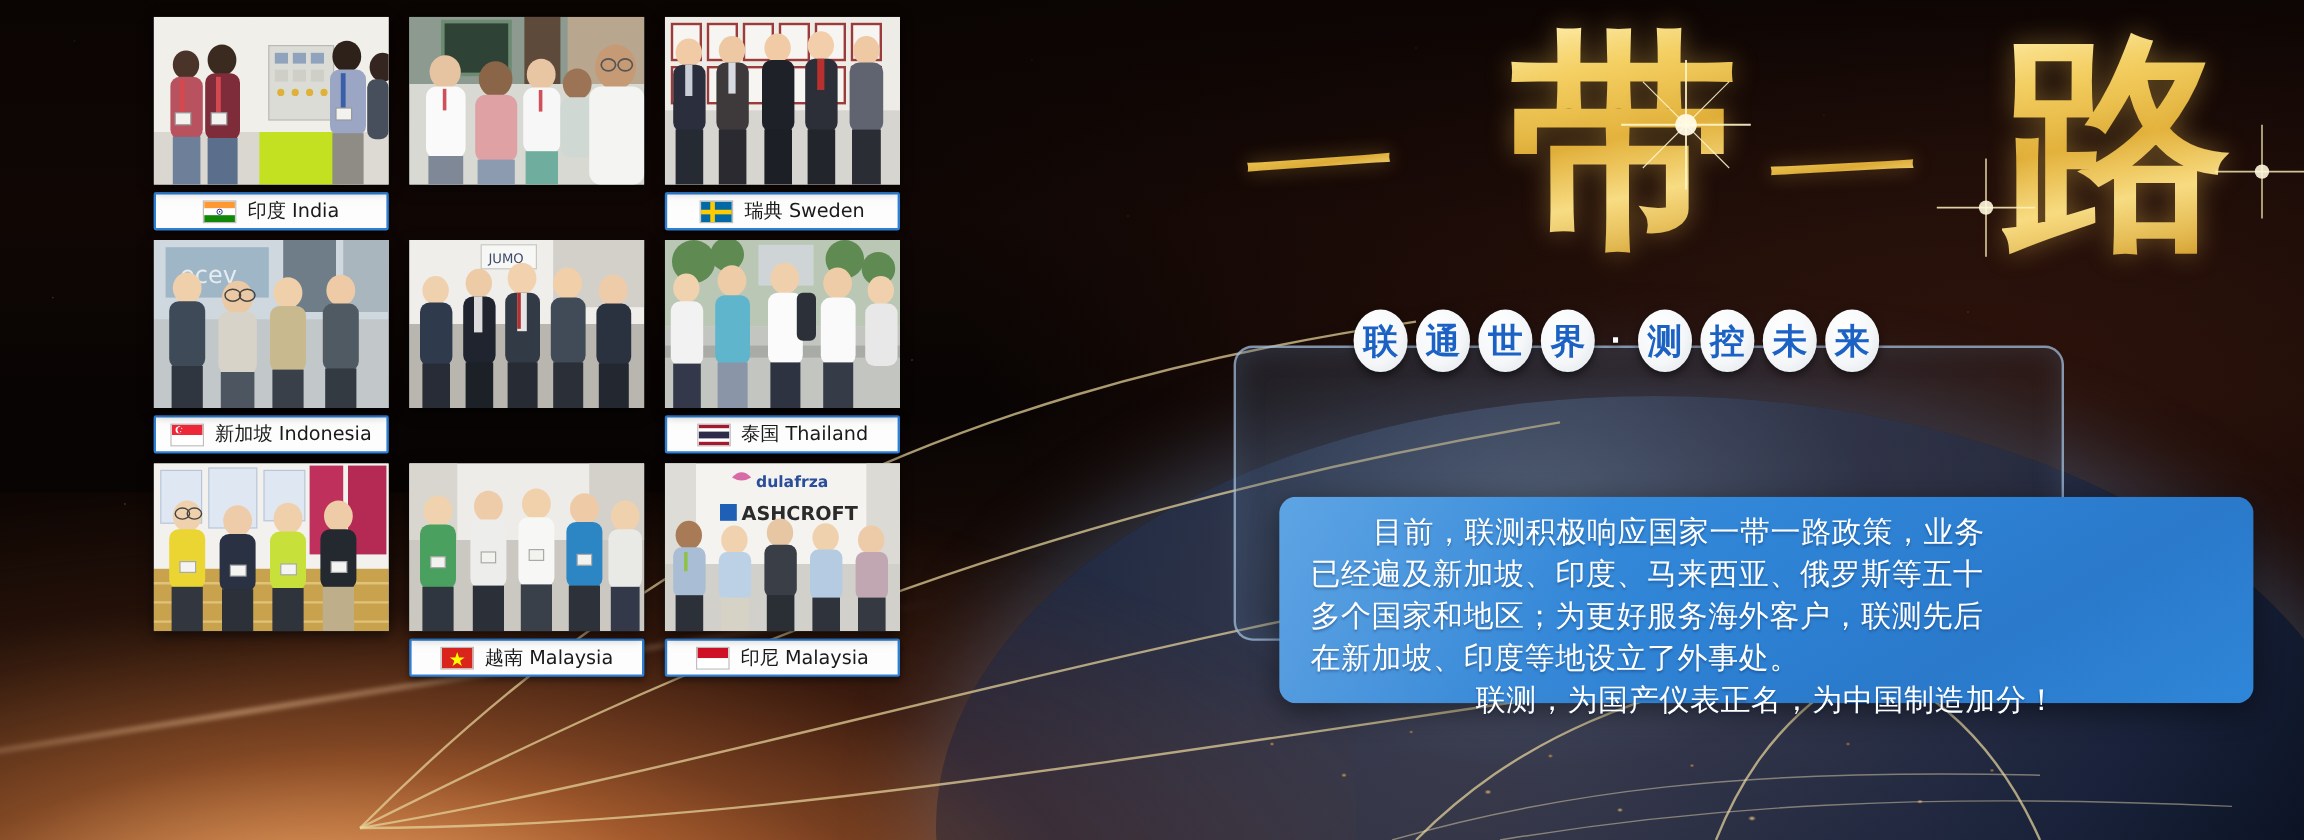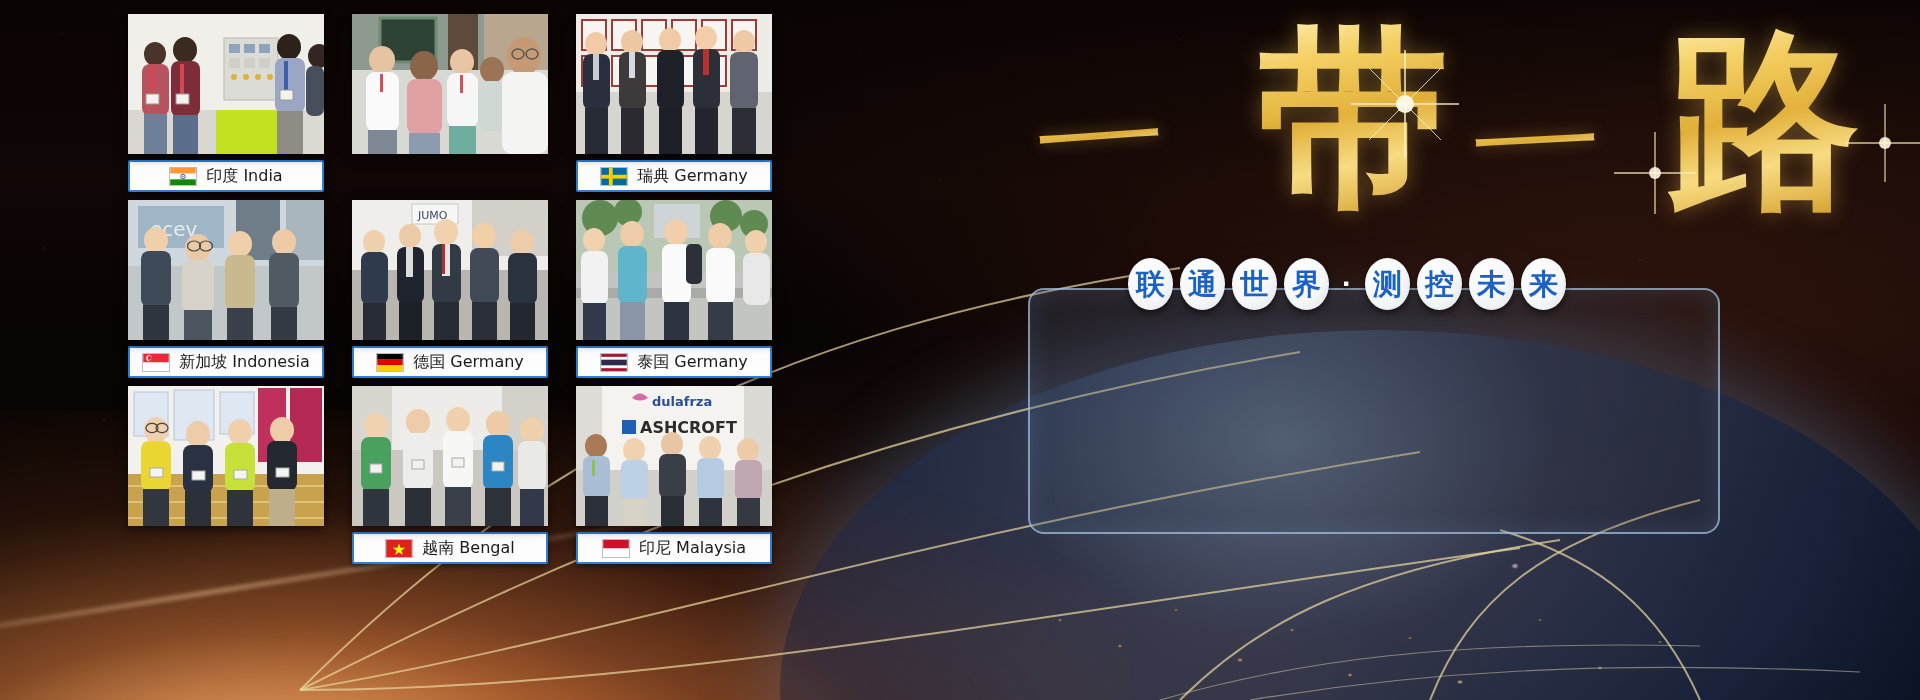--- a/index.html
+++ b/index.html
@@ -84,21 +84,21 @@
   
   .arcs{position:absolute;inset:0;pointer-events:none;}
 
   
   .grid{
     position:absolute;left:128px;top:14px;
     width:640px;height:570px;
     display:grid;
     grid-template-columns:196px 196px 196px;
     grid-template-rows:186px 186px 186px;
-    gap:0 28px;
+    gap:0 17px;
   }
   .cell{position:relative;width:196px;}
   .photo{
     position:relative;width:196px;height:140px;
     box-shadow:0 3px 10px rgba(0,0,0,.6);
     overflow:hidden;background:#3a3a3a;
   }
   .photo .ph-svg{display:block;width:196px;height:140px;}
   .caption{
     margin-top:6px;
@@ -345,21 +345,21 @@
               <rect x="127" y="35" width="6" height="26" fill="#b9312f"></rect>
           </g>
         </svg>
       </div>
       <div class="caption">
         <svg class="flag" viewBox="0 0 30 20">
           <rect width="30" height="20" fill="#006aa7"></rect>
             <rect x="0" y="8" width="30" height="4.5" fill="#fecc00"></rect>
             <rect x="9" y="0" width="4.5" height="20" fill="#fecc00"></rect>
         </svg>
-        <span class="cap-text">瑞典 Germany</span>
+        <span class="cap-text">瑞典 Sweden</span>
       </div>
     </div>
 
     <div class="cell">
       <div class="photo">
         <svg class="ph-svg" viewBox="0 0 196 140" preserveAspectRatio="none">
           <rect width="196" height="140" fill="#dfe2e4"></rect>
           <rect x="0" y="0" width="196" height="66" fill="#cfd8df"></rect>
           <rect x="10" y="6" width="86" height="42" fill="#9fb6c6"></rect>
           <text x="22" y="36" font-family="DejaVu Sans" font-size="20" fill="#f2f6f8" opacity="0.85">ecev</text>
@@ -426,28 +426,20 @@
               <rect x="120" y="102" width="25" height="38" fill="#2b3038"></rect>
             <ellipse cx="170" cy="42" rx="12" ry="13" fill="#eeccaa"></ellipse>
               <rect x="156" y="53" width="29" height="52" rx="8" fill="#2a3240"></rect>
               <rect x="158" y="103" width="25" height="37" fill="#23272f"></rect>
             <rect x="90" y="44" width="8" height="32" fill="#e6e6e6"></rect>
               <rect x="54" y="47" width="7" height="30" fill="#dcdcdc"></rect>
             <rect x="90" y="44" width="3" height="30" fill="#b13030"></rect>
           </g>
         </svg>
       </div>
-      <div class="caption">
-        <svg class="flag" viewBox="0 0 30 20">
-          <rect width="30" height="6.67" fill="#000"></rect>
-            <rect y="6.67" width="30" height="6.66" fill="#dd0000"></rect>
-            <rect y="13.33" width="30" height="6.67" fill="#ffce00"></rect>
-        </svg>
-        <span class="cap-text">德国 Germany</span>
-      </div>
     </div>
 
     <div class="cell">
       <div class="photo">
         <svg class="ph-svg" viewBox="0 0 196 140" preserveAspectRatio="none">
           <rect width="196" height="140" fill="#cfd6cd"></rect>
           <rect x="0" y="0" width="196" height="72" fill="#b9c7b4"></rect>
           <g fill="#5f8a52">
               <circle cx="24" cy="18" r="18"></circle>
               <circle cx="52" cy="12" r="14"></circle>
@@ -476,21 +468,21 @@
           </g>
         </svg>
       </div>
       <div class="caption">
         <svg class="flag" viewBox="0 0 30 20">
           <rect width="30" height="20" fill="#fff"></rect>
             <rect width="30" height="3.33" fill="#a51931"></rect>
             <rect y="16.67" width="30" height="3.33" fill="#a51931"></rect>
             <rect y="6.67" width="30" height="6.66" fill="#2d2a4a"></rect>
         </svg>
-        <span class="cap-text">泰国 Germany</span>
+        <span class="cap-text">泰国 Thailand</span>
       </div>
     </div>
 
     <div class="cell">
       <div class="photo">
         <svg class="ph-svg" viewBox="0 0 196 140" preserveAspectRatio="none">
           <rect width="196" height="140" fill="#e9e9e6"></rect>
           <rect x="0" y="0" width="196" height="88" fill="#f2f1ee"></rect>
           <g fill="#dfe7f2" stroke="#b7c6da">
               <rect x="6" y="6" width="34" height="44"></rect>
@@ -562,21 +554,21 @@
                 <rect x="140" y="76" width="12" height="9"></rect>
               </g>
           </g>
         </svg>
       </div>
       <div class="caption">
         <svg class="flag" viewBox="0 0 30 20">
           <rect width="30" height="20" fill="#da251d"></rect>
           <polygon points="15,4 16.8,9.2 22.3,9.2 17.8,12.4 19.6,17.6 15,14.4 10.4,17.6 12.2,12.4 7.7,9.2 13.2,9.2" fill="#ff0"></polygon>
         </svg>
-        <span class="cap-text">越南 Bengal</span>
+        <span class="cap-text">越南 Malaysia</span>
       </div>
     </div>
 
     <div class="cell">
       <div class="photo">
         <svg class="ph-svg" viewBox="0 0 196 140" preserveAspectRatio="none">
           <rect width="196" height="140" fill="#eceae6"></rect>
           <rect x="0" y="0" width="196" height="84" fill="#f4f3f0"></rect>
           <rect x="0" y="0" width="26" height="96" fill="#dedcd7"></rect>
           <rect x="168" y="0" width="28" height="96" fill="#dcdad5"></rect>
@@ -656,14 +648,21 @@
     <span class="sl-ch">通</span>
     <span class="sl-ch">世</span>
     <span class="sl-ch">界</span>
     <span class="sl-dot">·</span>
     <span class="sl-ch">测</span>
     <span class="sl-ch">控</span>
     <span class="sl-ch">未</span>
     <span class="sl-ch">来</span>
   </div>
 
+  <div class="blue-box">
+    <div class="line indent">目前，联测积极响应国家一带一路政策，业务</div>
+    <div class="line">已经遍及新加坡、印度、马来西亚、俄罗斯等五十</div>
+    <div class="line">多个国家和地区；为更好服务海外客户，联测先后</div>
+    <div class="line">在新加坡、印度等地设立了外事处。</div>
+    <div class="line center">联测，为国产仪表正名，为中国制造加分！</div>
+  </div>
 
 </div>
 
 </body></html>

